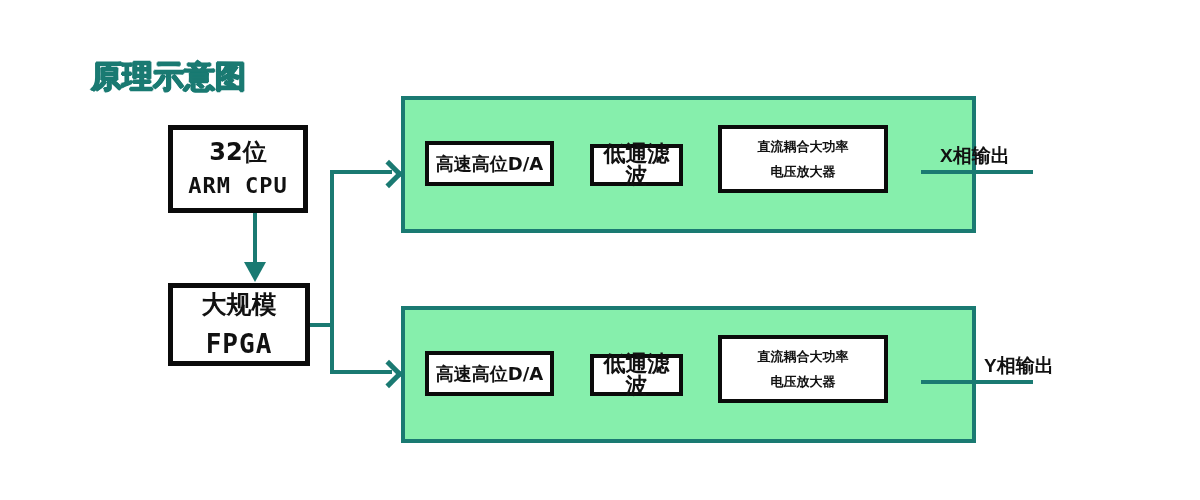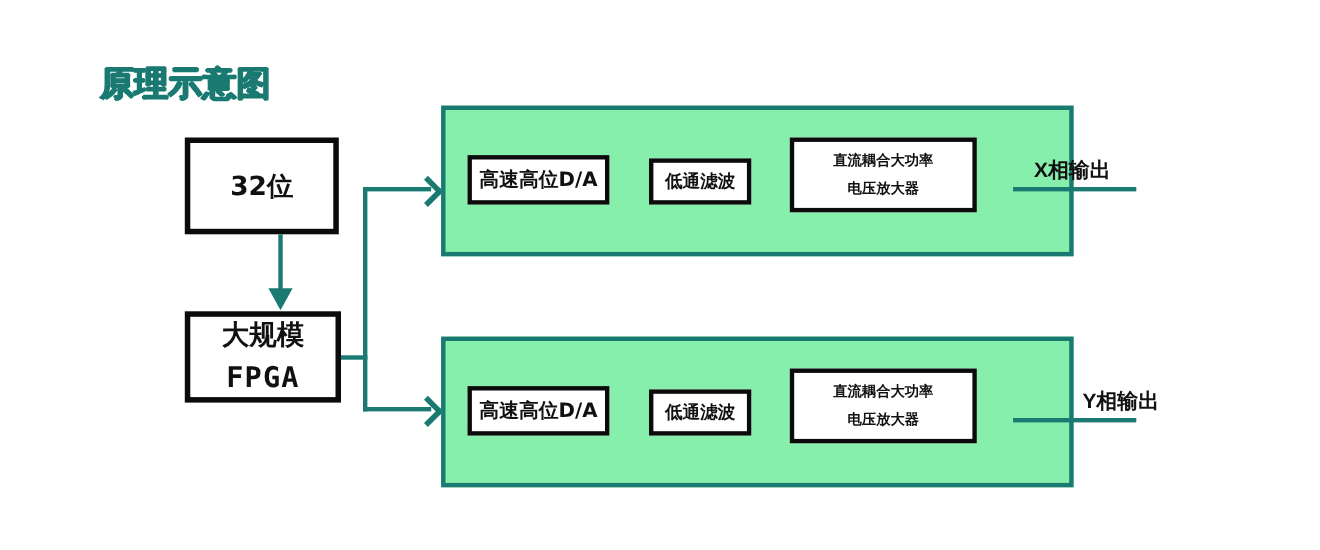--- a/index.html
+++ b/index.html
@@ -125,21 +125,21 @@
   }
   .stage-da {
     left: 20px; top: 41px;
     width: 129px; height: 45px;
     font-size: 18px;
     line-height: 22px;
   }
   .stage-lpf {
     left: 185px; top: 44px;
     width: 93px; height: 42px;
-    font-size: 16px;
+    font-size: 22px;
     line-height: 22px;
   }
   .stage-amp {
     left: 313px; top: 25px;
     width: 170px; height: 68px;
     font-size: 13px;
     line-height: 25px;
     text-align: right;
   }
   .stage-amp .l1, .stage-amp .l2 { display: block; white-space: nowrap; }
@@ -218,20 +218,21 @@
 </style>
 </head>
 <body>
 
 <div id="canvas">
 
   <div id="diagram-title">原理示意图</div>
 
   <div class="blk" id="block-cpu">
     <span class="l1">32位</span>
+    <span class="l2">ARM CPU</span>
   </div>
 
   <div class="blk" id="block-fpga">
     <span class="l1">大规模</span>
     <span class="l2">FPGA</span>
   </div>
 
   <div class="wire wire-v" id="wire-cpu-fpga"></div>
   <div id="arrowhead-cpu-fpga"></div>
 

